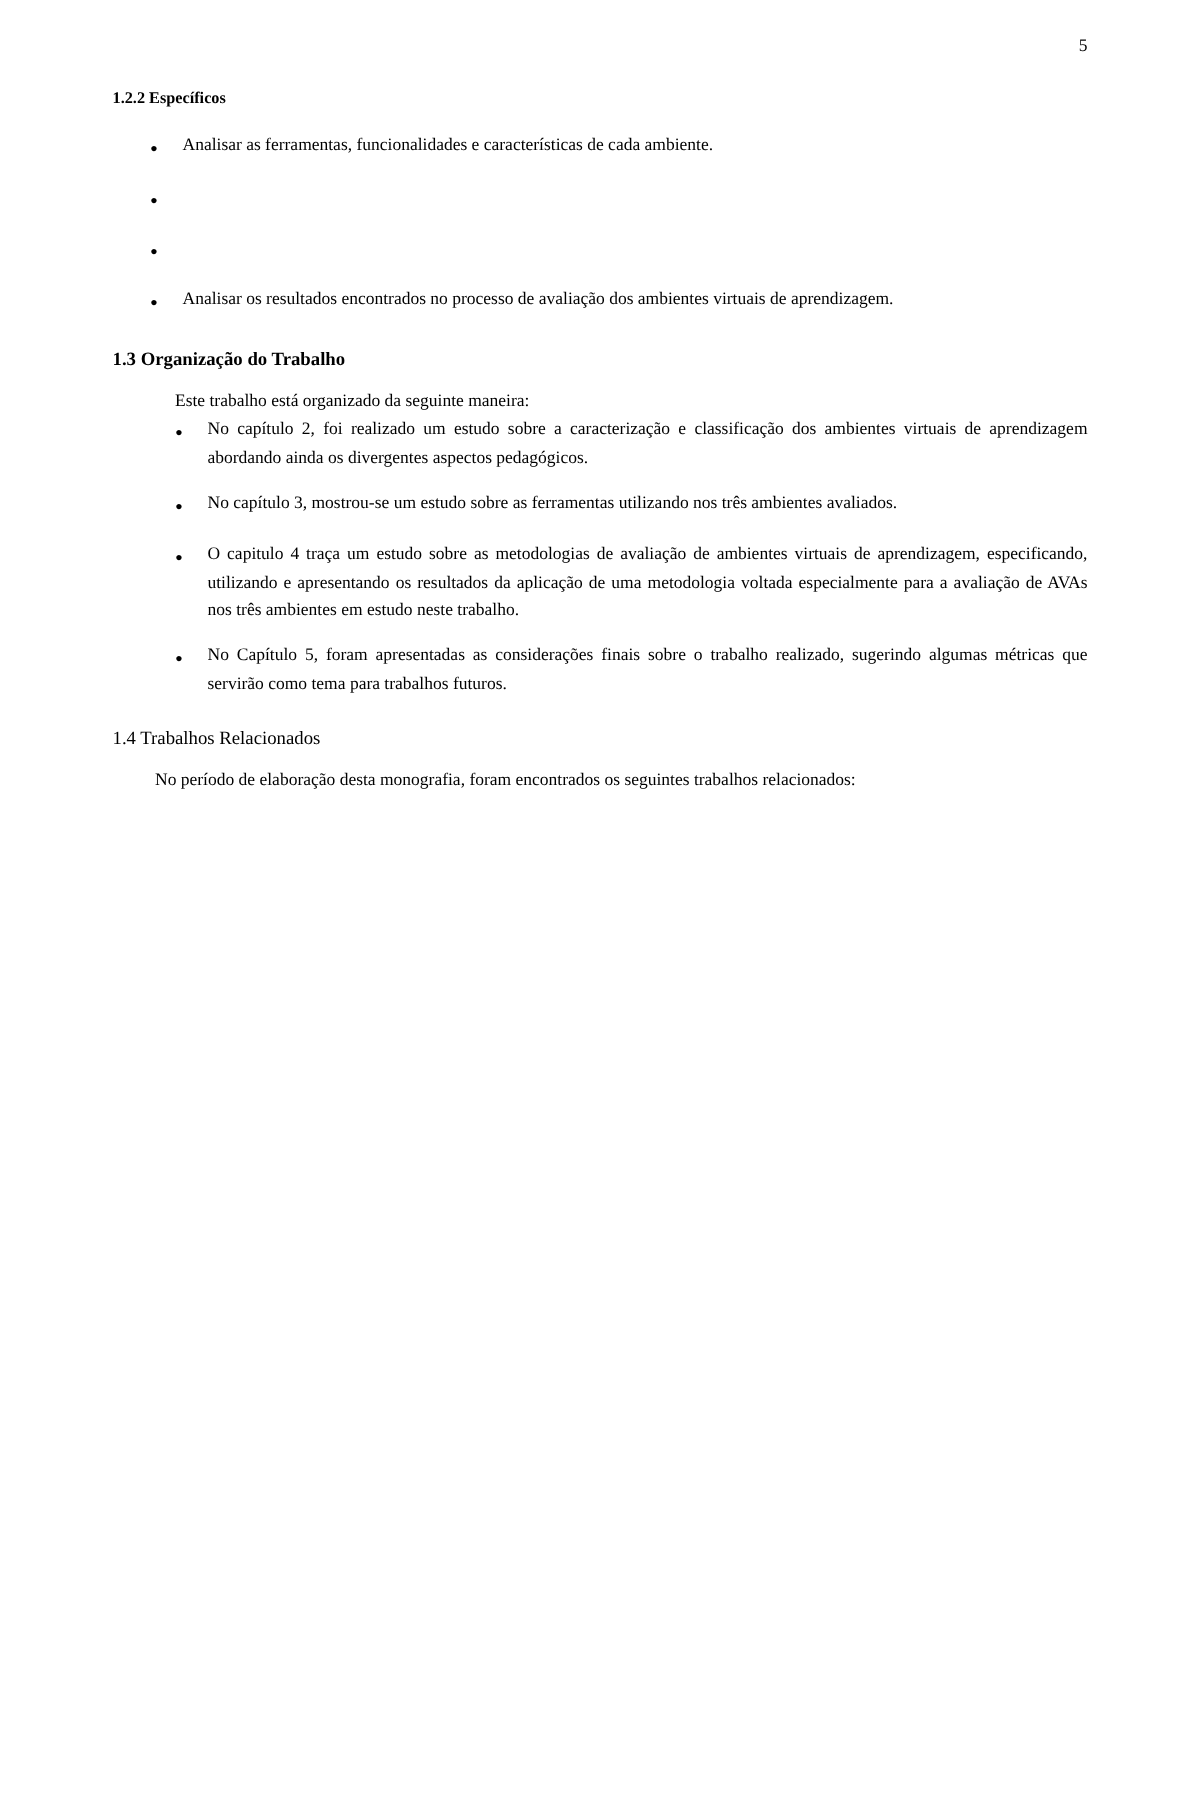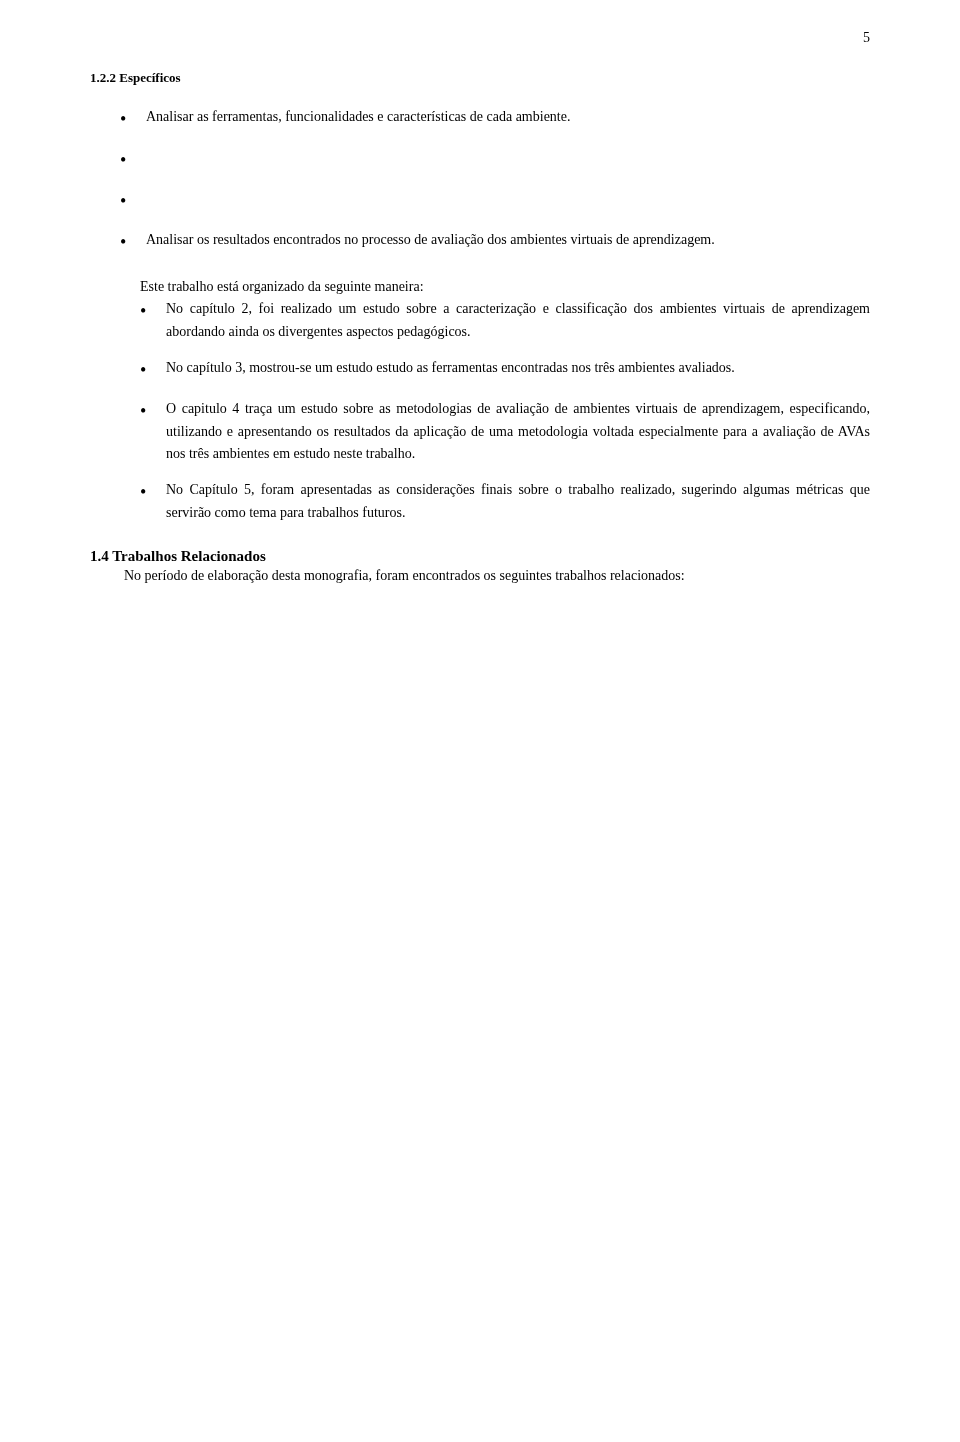--- a/index.html
+++ b/index.html
@@ -105,22 +105,23 @@
       line-height: 1.5;
     }
 
     .nested-bullet-text {
       flex: 1;
       text-align: justify;
     }
 
     .section-14-heading {
       font-size: 15px;
-      font-weight: bold;
+      font-weight: normal;
       margin-top: 24px;
+      margin-bottom: 14px;
     }
 
     .section-14-paragraph {
       margin-left: 34px;
       line-height: 1.6;
       text-align: justify;
     }
   </style>
 </head>
 <body>
@@ -141,31 +142,32 @@
     </li>
     <li>
       <span class="bullet-dot">•</span>
     </li>
     <li>
       <span class="bullet-dot">•</span>
       <span class="bullet-text">Analisar os resultados encontrados no processo de avaliação dos ambientes virtuais de aprendizagem.</span>
     </li>
   </ul>
 
+  <div class="subsection-heading">1.3 Organização do Trabalho</div>
 
   <p class="intro-paragraph">Este trabalho está organizado da seguinte maneira:</p>
 
   <ul class="nested-bullet-list">
     <li>
       <span class="nested-bullet-dot">•</span>
       <span class="nested-bullet-text">No capítulo 2, foi realizado um estudo sobre a caracterização e classificação dos ambientes virtuais de aprendizagem abordando ainda os divergentes aspectos pedagógicos.</span>
     </li>
     <li>
       <span class="nested-bullet-dot">•</span>
-      <span class="nested-bullet-text">No capítulo 3, mostrou-se um estudo estudo as ferramentas encontradas nos três ambientes avaliados.</span>
+      <span class="nested-bullet-text">No capítulo 3, mostrou-se um estudo sobre as ferramentas utilizando nos três ambientes avaliados.</span>
     </li>
     <li>
       <span class="nested-bullet-dot">•</span>
       <span class="nested-bullet-text">O capitulo 4 traça um estudo sobre as metodologias de avaliação de ambientes virtuais de aprendizagem,  especificando, utilizando e apresentando os resultados da aplicação de uma metodologia voltada especialmente para a avaliação de AVAs nos três ambientes em estudo neste trabalho.</span>
     </li>
     <li>
       <span class="nested-bullet-dot">•</span>
       <span class="nested-bullet-text">No Capítulo 5, foram apresentadas as considerações finais sobre o trabalho realizado, sugerindo algumas métricas que servirão como tema para trabalhos futuros.</span>
     </li>
   </ul>

